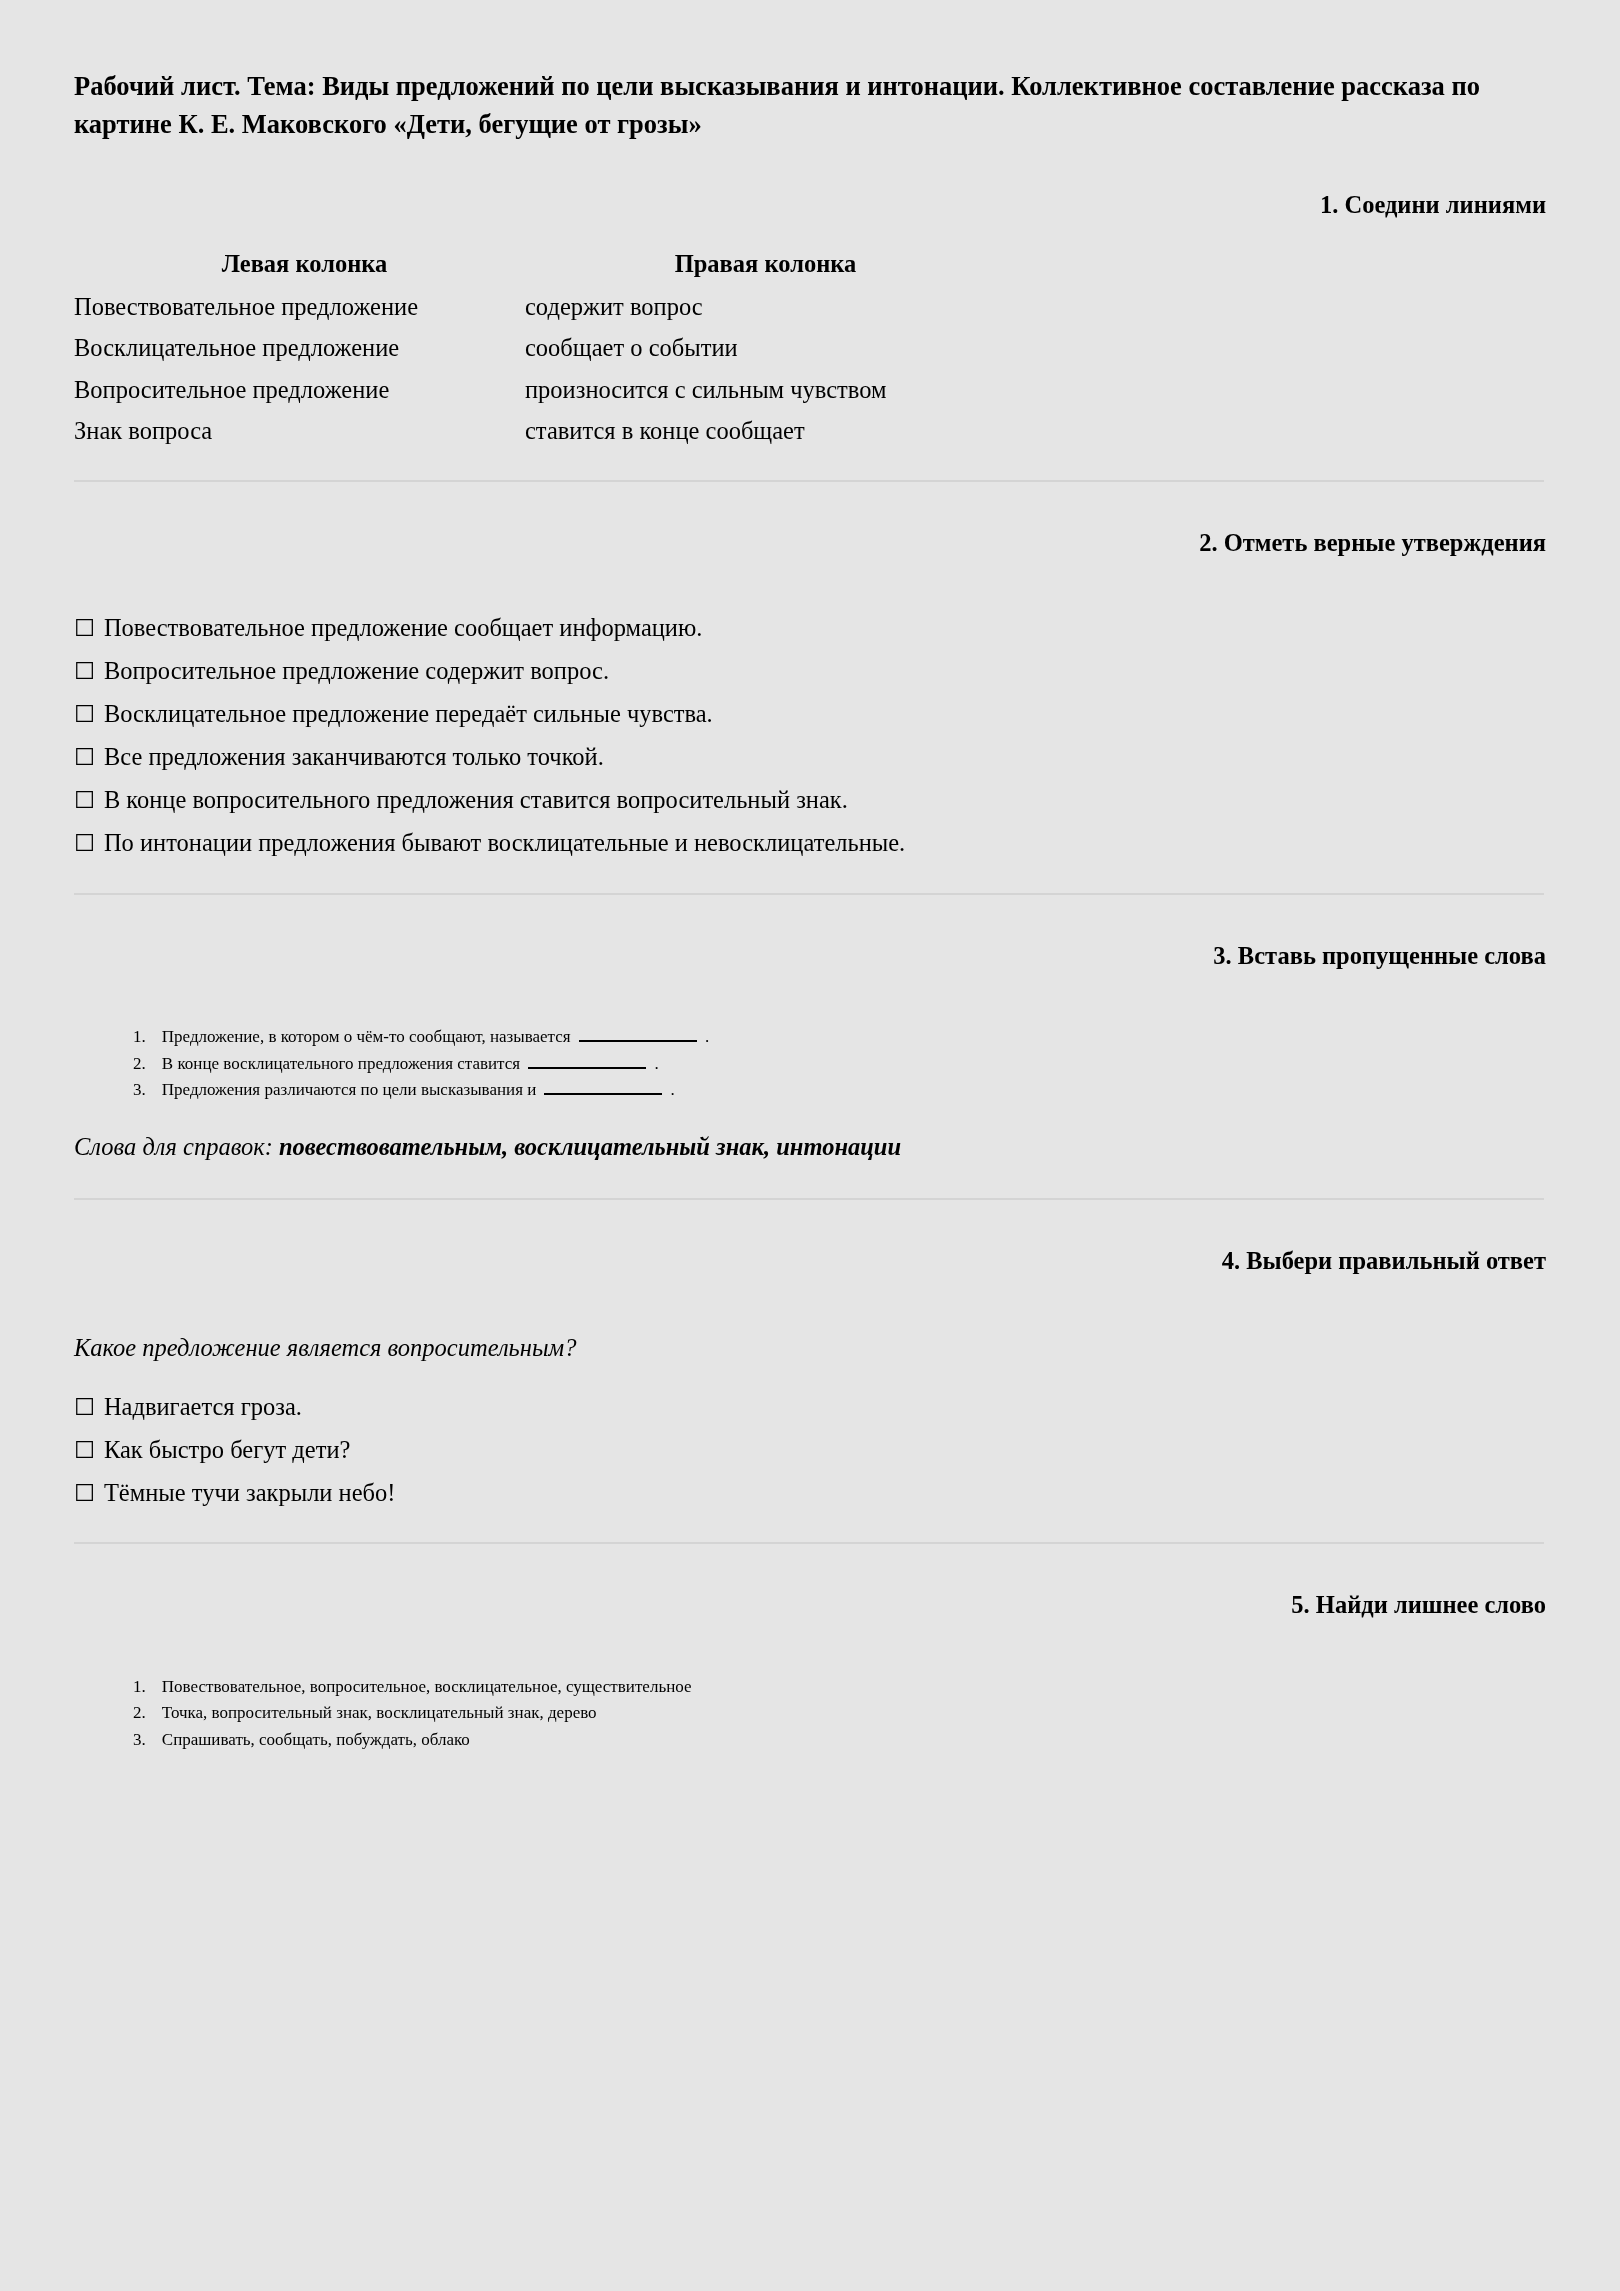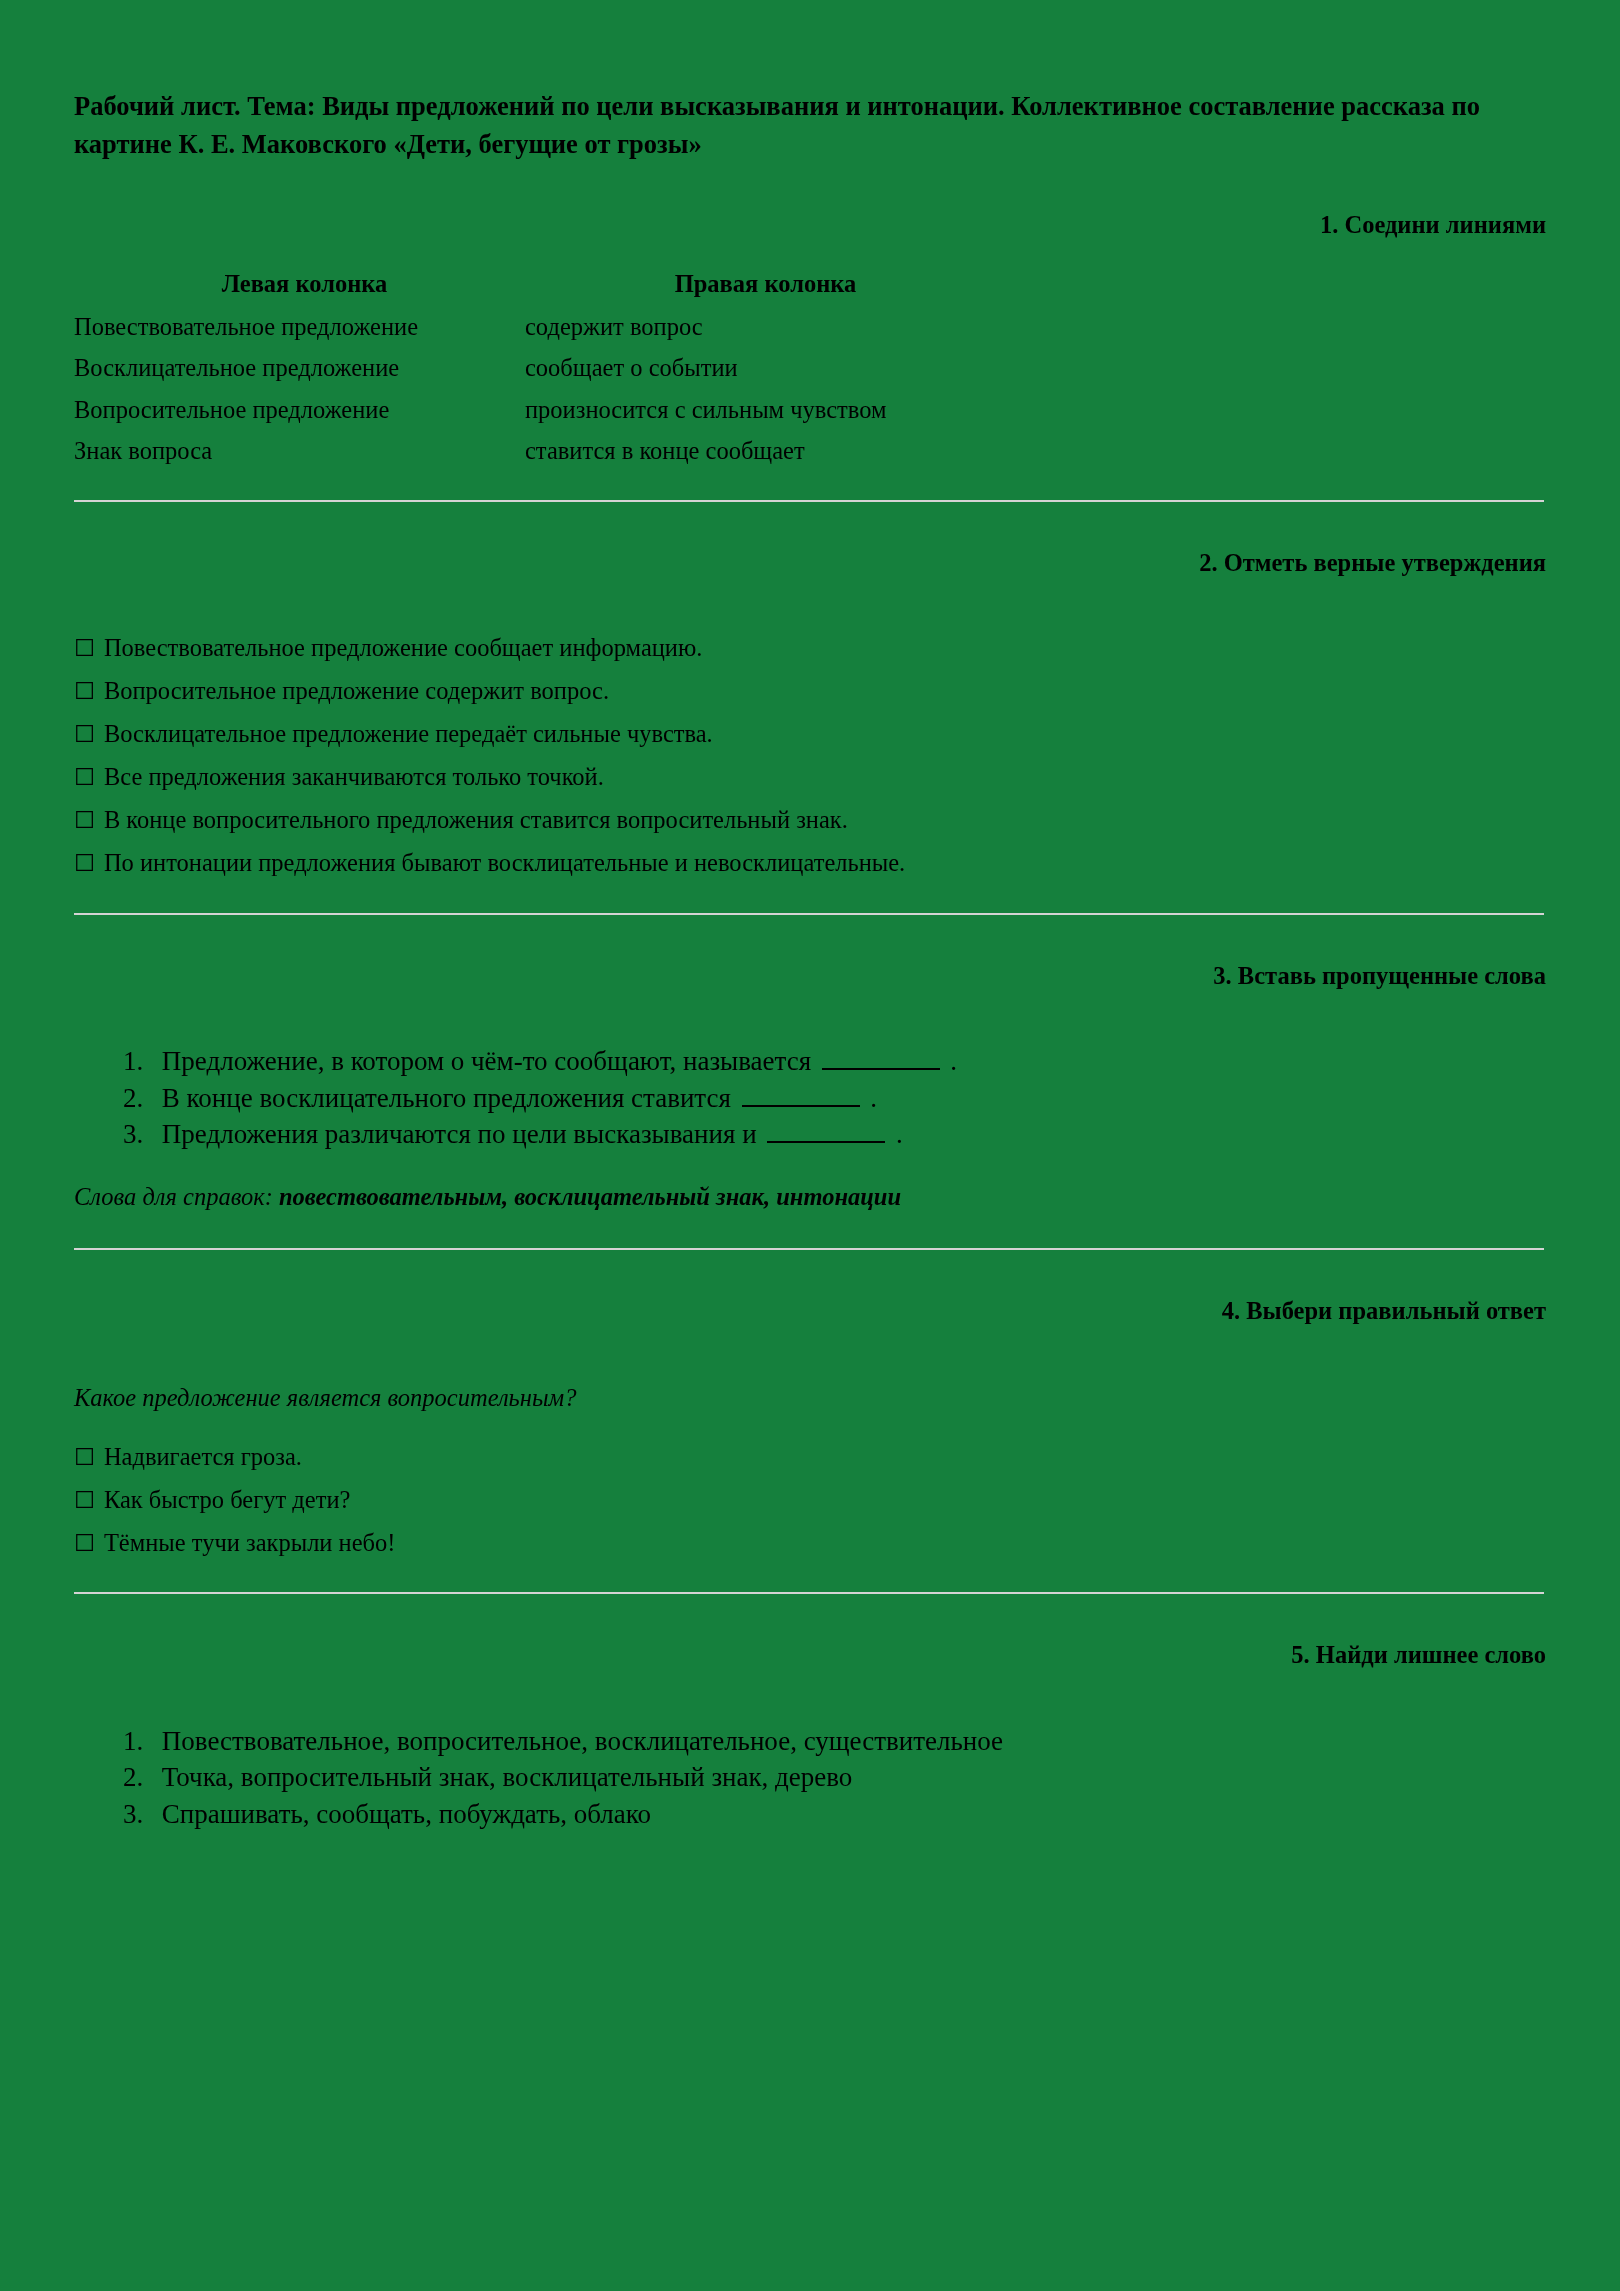--- a/index.html
+++ b/index.html
@@ -12,22 +12,22 @@
     width: 1620px;
     min-height: 2292px;
     font-family: "Liberation Serif", "DejaVu Serif", serif;
     color: #000000;
     -webkit-font-smoothing: antialiased;
   }
   .page {
     width: 1620px;
     min-height: 2292px;
     box-sizing: border-box;
-    padding: 87px 74px 59px 74px;
-    background: #15803d;
+    padding: 67px 74px 59px 74px;
+    background: #e5e5e5;
   }
 
   
   .doc-title {
     font-weight: bold;
     font-size: 26.5px;
     line-height: 1.45;
     margin: 0 0 45px 0;
     max-width: 1431px;
   }
@@ -101,21 +101,21 @@
   .check-box {
     font-size: 23.5px;
     margin-right: 8.8px;
     line-height: 1;
   }
 
   
   ol.num-list {
     margin: 0 0 0 0;
     padding-left: 76px;
-    font-size: 27px;
+    font-size: 17px;
     line-height: 1.0;
   }
   ol.num-list li {
     margin-bottom: 9.8px;
     padding-left: 11.8px;
   }
   .blank {
     display: inline-block;
     width: 118px;
     border-bottom: 2px solid #000;

